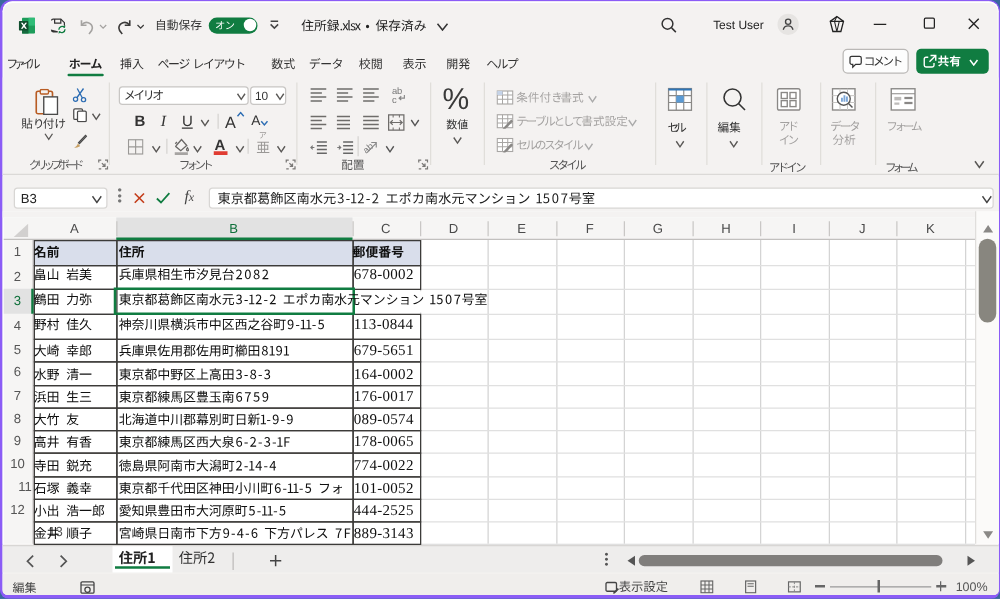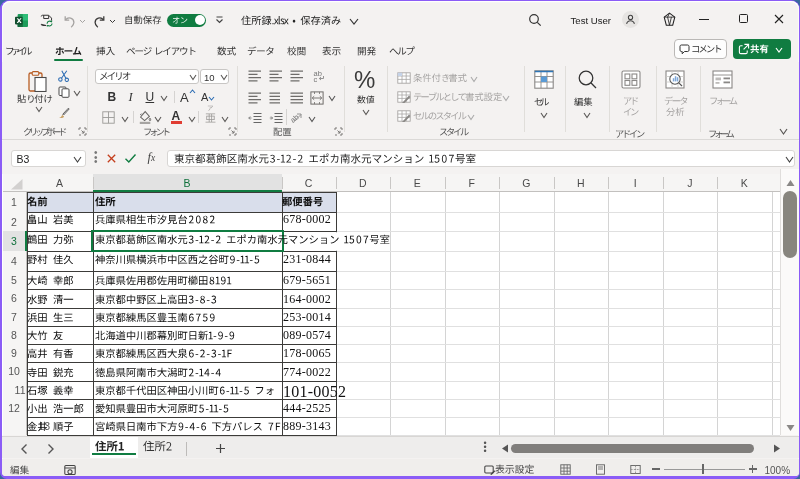--- a/index.html
+++ b/index.html
@@ -852,21 +852,21 @@
           <use href="#r8c37" x="11000"></use>
           <use href="#r753a" x="12000"></use>
           <use href="#r39" x="13071"></use>
           <use href="#r2d" x="13719"></use>
           <use href="#r31" x="14041"></use>
           <use href="#r31" x="14471"></use>
           <use href="#r2d" x="14994"></use>
           <use href="#r35" x="15441"></use>
         </g>
       </svg>
-      <div class="abs" style="left:281.5px;top:250.89999999999998px;font-size:12px;letter-spacing:0.25px;font-family:'Liberation Serif',serif;color:#111;">231-0844</div>
+      <div class="abs" style="left:281.5px;top:250.89999999999998px;font-size:12px;letter-spacing:0.25px;font-family:'Liberation Serif',serif;color:#111;">113-0844</div>
       <svg style="position:absolute;left:25.8px;top:273.4px;overflow:visible;" width="49" height="14">
         <g fill="#111" transform="translate(0,10.30) scale(0.01030,-0.01030)">
           <use href="#r5927" x="0"></use>
           <use href="#r5d0e" x="1000"></use>
           <use href="#r5e78" x="2520"></use>
           <use href="#r90ce" x="3520"></use>
         </g>
       </svg>
       <svg style="position:absolute;left:93.5px;top:273.4px;overflow:visible;" width="138" height="14">
         <g fill="#111" transform="translate(0,10.30) scale(0.01030,-0.01030)">
@@ -933,21 +933,21 @@
           <use href="#r533a" x="5000"></use>
           <use href="#r8c4a" x="6000"></use>
           <use href="#r7389" x="7000"></use>
           <use href="#r5357" x="8000"></use>
           <use href="#r36" x="9071"></use>
           <use href="#r37" x="9751"></use>
           <use href="#r35" x="10431"></use>
           <use href="#r39" x="11111"></use>
         </g>
       </svg>
-      <div class="abs" style="left:281.5px;top:308.9px;font-size:12px;letter-spacing:0.25px;font-family:'Liberation Serif',serif;color:#111;">253-0014</div>
+      <div class="abs" style="left:281.5px;top:308.9px;font-size:12px;letter-spacing:0.25px;font-family:'Liberation Serif',serif;color:#111;">176-0017</div>
       <svg style="position:absolute;left:25.8px;top:328.1px;overflow:visible;" width="38" height="14">
         <g fill="#111" transform="translate(0,10.30) scale(0.01030,-0.01030)">
           <use href="#r5927" x="0"></use>
           <use href="#r7af9" x="1000"></use>
           <use href="#r53cb" x="2520"></use>
         </g>
       </svg>
       <svg style="position:absolute;left:93.5px;top:328.1px;overflow:visible;" width="142" height="14">
         <g fill="#111" transform="translate(0,10.30) scale(0.01030,-0.01030)">
           <use href="#r5317" x="0"></use>
@@ -1052,21 +1052,21 @@
           <use href="#r36" x="12071"></use>
           <use href="#r2d" x="12719"></use>
           <use href="#r31" x="13041"></use>
           <use href="#r31" x="13471"></use>
           <use href="#r2d" x="13994"></use>
           <use href="#r35" x="14441"></use>
           <use href="#r30d5" x="15480"></use>
           <use href="#r30a9" x="16480"></use>
         </g>
       </svg>
-      <div class="abs" style="left:281.5px;top:381.9px;font-size:16px;letter-spacing:0.25px;font-family:'Liberation Serif',serif;color:#111;">101-0052</div>
+      <div class="abs" style="left:281.5px;top:381.9px;font-size:12px;letter-spacing:0.25px;font-family:'Liberation Serif',serif;color:#111;">101-0052</div>
       <svg style="position:absolute;left:25.8px;top:401.1px;overflow:visible;" width="59" height="14">
         <g fill="#111" transform="translate(0,10.30) scale(0.01030,-0.01030)">
           <use href="#r5c0f" x="0"></use>
           <use href="#r51fa" x="1000"></use>
           <use href="#r6d69" x="2520"></use>
           <use href="#r4e00" x="3520"></use>
           <use href="#r90ce" x="4520"></use>
         </g>
       </svg>
       <svg style="position:absolute;left:93.5px;top:401.1px;overflow:visible;" width="136" height="14">

